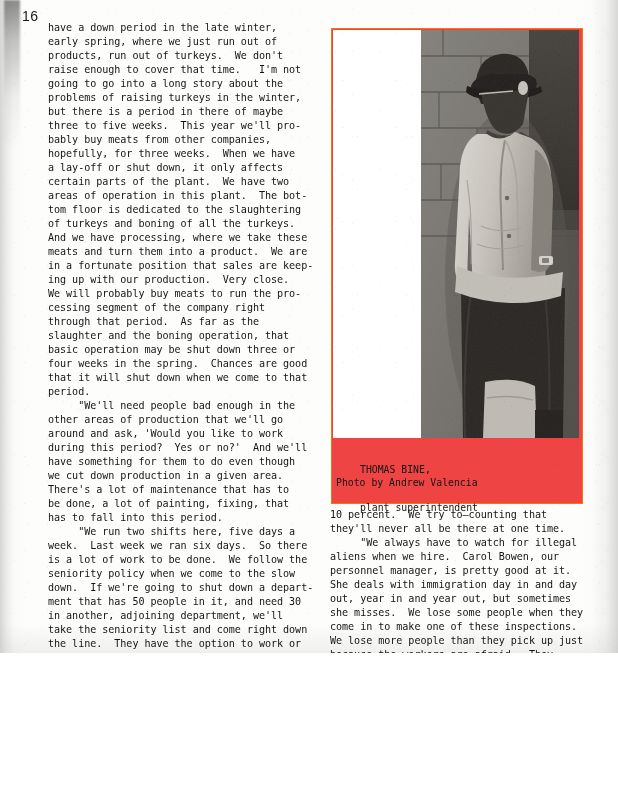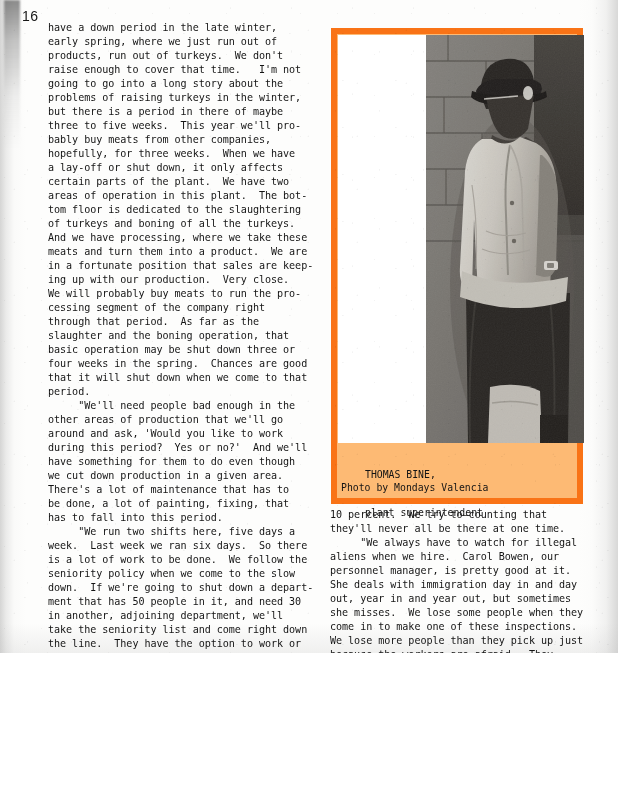--- a/index.html
+++ b/index.html
@@ -103,22 +103,22 @@
     width: 272px;
   }
 
   
   .photo-frame {
     position: absolute;
     left: 331px;
     top: 28px;
     width: 252px;
     height: 476px;
-    border: 6px solid #f97316;
-    background: #fdba74;
+    border: 1px solid #f97316;
+    background: #ef4444;
     box-sizing: border-box;
   }
   .photo-inner {
     position: absolute;
     left: 1px;
     top: 1px;
     width: 246px;
     height: 408px;
     overflow: hidden;
     background: #ffffff;
@@ -381,17 +381,17 @@
           <rect x="0" y="0" width="158" height="408" fill="#000" opacity="0.06"></rect>
         </svg>
       </div>
     </div>
 
     <div class="photo-caption">
       <div>THOMAS BINE,</div>
       <div>plant superintendent</div>
     </div>
 
-    <div class="photo-credit">Photo by Mondays Valencia</div>
+    <div class="photo-credit">Photo by Andrew Valencia</div>
   </div>
 
   <div class="grain"></div>
 </div>
 
 </body></html>

